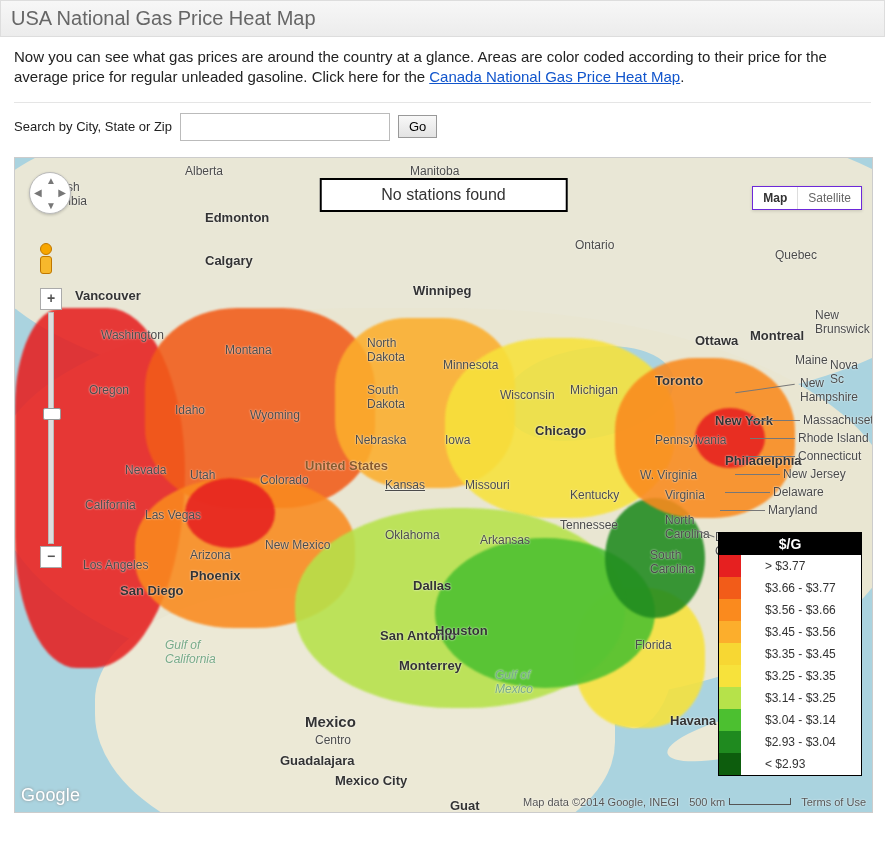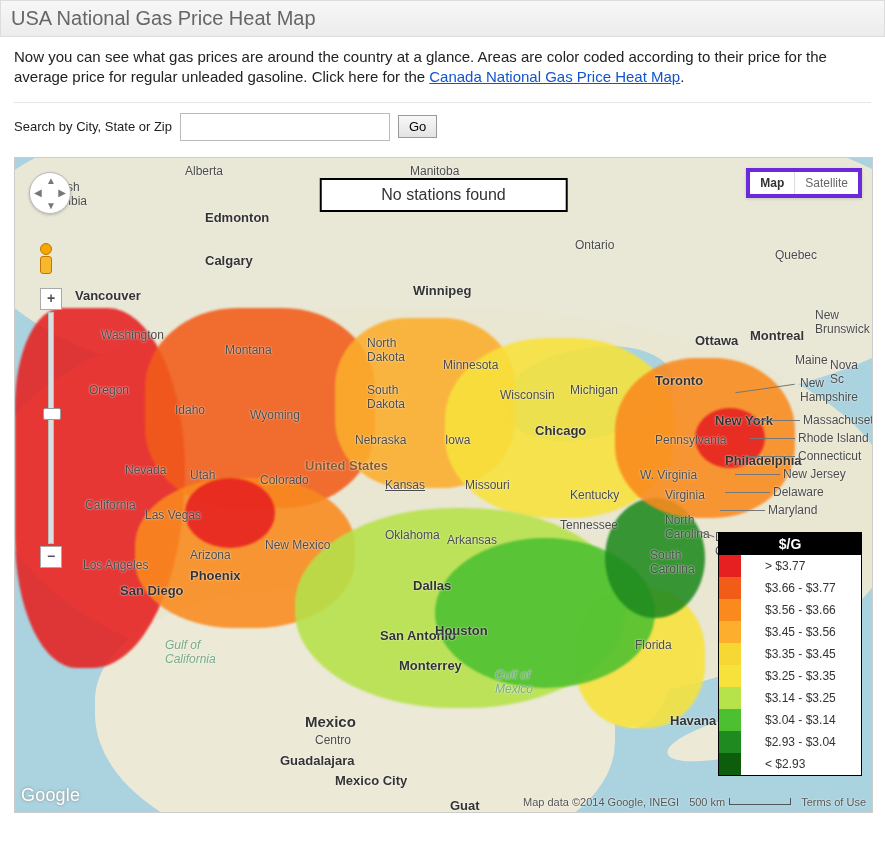--- a/index.html
+++ b/index.html
@@ -99,22 +99,22 @@
   }
   .zbtn {
     width:20px;height:20px;line-height:18px;text-align:center;
     background:#fff;border:1px solid #aaa;color:#555;font-weight:bold;
     cursor:pointer;
   }
   .zrail { width:4px;height:230px;background:#ddd;border:1px solid #bbb;margin:2px 0; position:relative;}
   .zhandle{position:absolute;left:-6px;top:95px;width:16px;height:10px;background:#fff;border:1px solid #999;border-radius:2px;cursor:pointer;}
 
   .maptype {
-    position:absolute; right:10px; top:10px;
-    display:flex; border:4px solid #6d28d9; background:#fff;
+    position:absolute; right:10px; top:28px;
+    display:flex; border:1px solid #6d28d9; background:#fff;
     box-shadow:0 1px 3px rgba(0,0,0,.15);
   }
   .maptype div{padding:4px 10px;font-size:12px;cursor:pointer;}
   .maptype .sel{font-weight:bold;}
   .maptype div+div{border-left:1px solid #ddd;color:#666;}
 
   .notice-box {
     position:absolute; left:50%; transform:translateX(-50%);
     top:20px;
     background:#fff; border:2px solid #000;
@@ -240,21 +240,21 @@
   <div class="map-label" style="left:450px;top:320px;">Missouri</div>
   <div class="map-label" style="left:555px;top:330px;">Kentucky</div>
   <div class="map-label" style="left:625px;top:310px;">W. Virginia</div>
   <div class="map-label" style="left:650px;top:330px;">Virginia</div>
   <div class="map-label big" style="left:710px;top:295px;">Philadelphia</div>
   <div class="map-label" style="left:70px; top:340px;">California</div>
   <div class="map-label" style="left:130px;top:350px;">Las Vegas</div>
   <div class="map-label" style="left:175px;top:390px;">Arizona</div>
   <div class="map-label" style="left:250px;top:380px;">New Mexico</div>
   <div class="map-label" style="left:370px;top:370px;">Oklahoma</div>
-  <div class="map-label" style="left:432px;top:375px;">Arkansas</div>
+  <div class="map-label" style="left:465px;top:375px;">Arkansas</div>
   <div class="map-label" style="left:545px;top:360px;">Tennessee</div>
   <div class="map-label" style="left:650px;top:355px;white-space:pre;">North
 Carolina</div>
   <div class="map-label" style="left:635px;top:390px;white-space:pre;">South
 Carolina</div>
   <div class="map-label" style="left:68px; top:400px;">Los Angeles</div>
   <div class="map-label big" style="left:175px;top:410px;">Phoenix</div>
   <div class="map-label big" style="left:105px;top:425px;">San Diego</div>
   <div class="map-label big" style="left:385px;top:420px;padding-left:13px;">Dallas</div>
   <div class="map-label big" style="left:365px;top:470px;">San Antonio</div>

